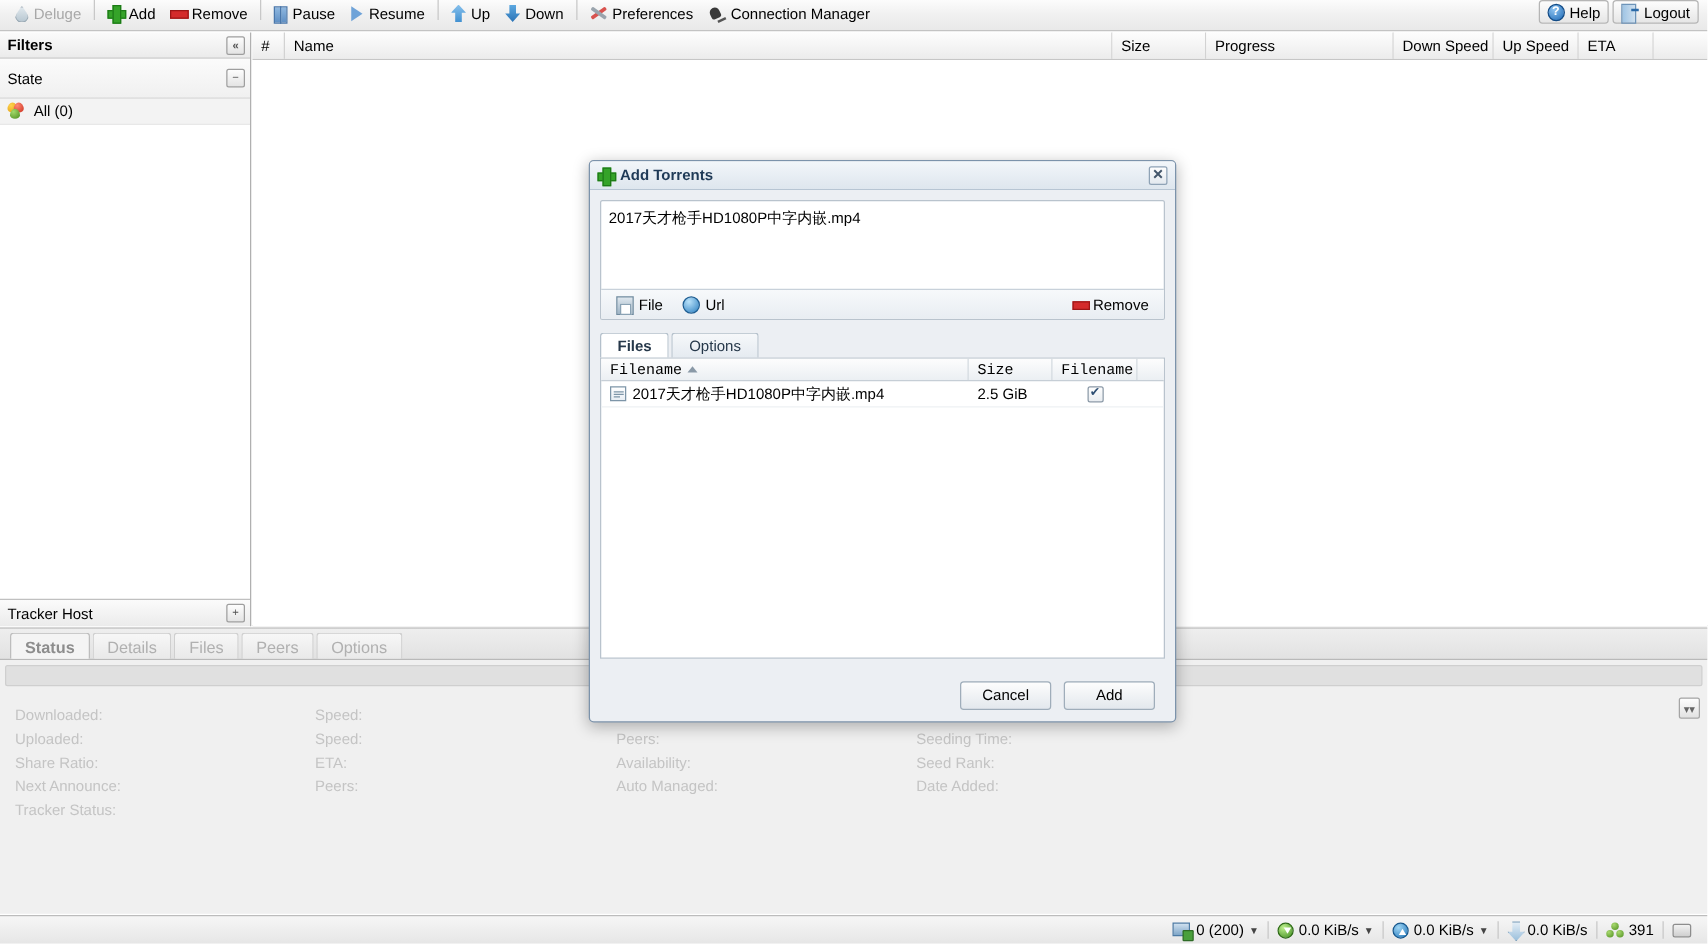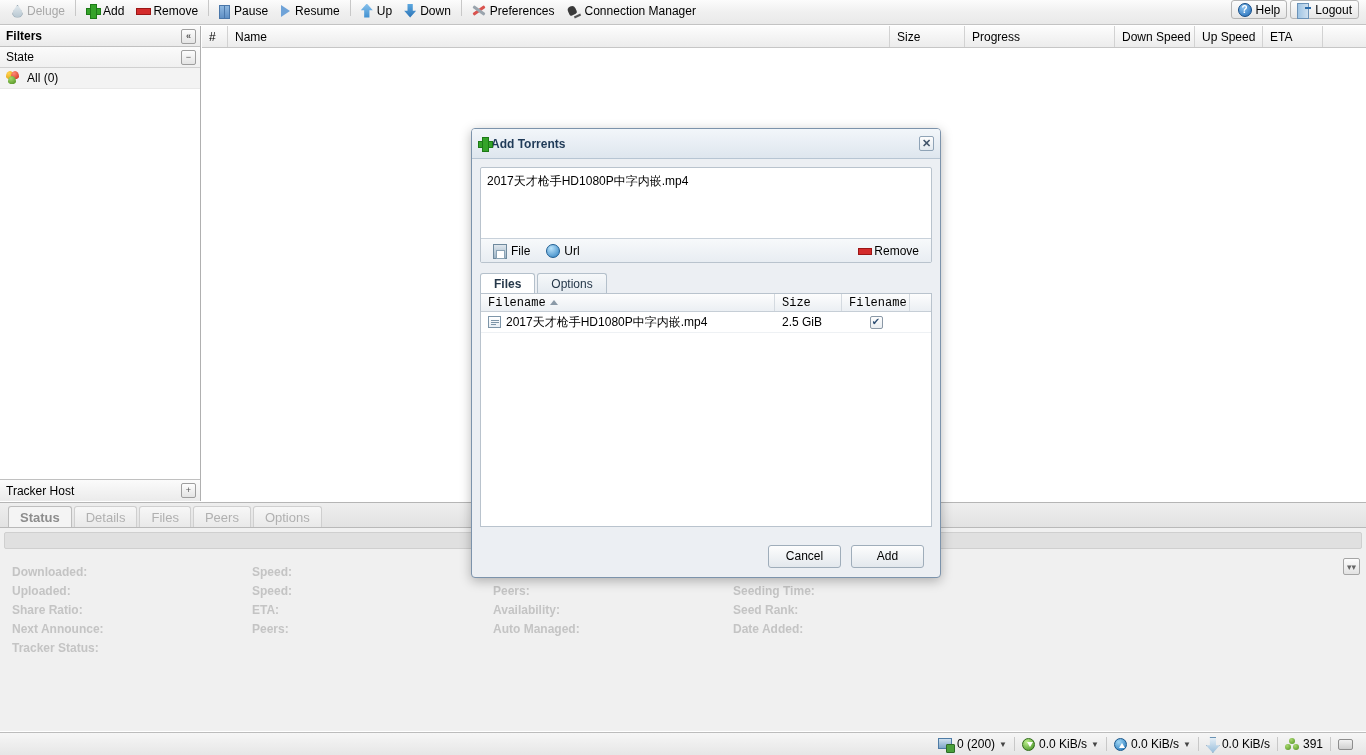--- a/index.html
+++ b/index.html
@@ -126,21 +126,21 @@
     background: linear-gradient(to bottom,#fbfbfb,#ebebeb);
     border-bottom: 1px solid #c0c0c0;
   }
   .sq-btn {
     width: 15px; height: 15px; border: 1px solid #9e9e9e; border-radius: 2px;
     background: linear-gradient(to bottom,#fdfdfd,#e4e4e4);
     display:flex; align-items:center; justify-content:center;
     font-size: 9px; line-height:1; color:#555; cursor:pointer;
   }
   .sb-group {
-    height: 21px; display:flex; align-items:center; justify-content:space-between;
+    height: 32px; display:flex; align-items:center; justify-content:space-between;
     padding: 0 4px 0 6px; font-size:12px;
     background: linear-gradient(to bottom,#fbfbfb,#f0f0f0);
     border-bottom: 1px solid #d0d0d0;
   }
   .sb-row {
     height: 21px; display:flex; align-items:center; gap:6px; padding-left:6px;
     background:#f3f3f3; font-size:12px; cursor:pointer;
     border-bottom:1px solid #e8e8e8;
   }
   .ico-all { width:15px;height:14px; position:relative; }
@@ -192,21 +192,21 @@
     color:#8d8d8d; font-weight:bold; background:#f4f4f4; border-color:#bdbdbd;
   }
   .det-bar {
     margin:4px 4px 0 4px; height:17px; background:#e0e0e0;
     border:1px solid #cfcfcf; border-radius:2px;
   }
   .det-body {
     position:relative; padding:14px 0 0 0; font-size:12px; color:#c4c4c4;
   }
   .det-col { position:absolute; top:14px; }
-  .det-line { height:19px; line-height:19px; white-space:nowrap;font-weight:bold; }
+  .det-line { height:19px; line-height:19px; white-space:nowrap; }
   .collapse-btn {
     position:absolute; right:6px; top:9px;
     width:17px; height:17px; border:1px solid #a5a5a5; border-radius:2px;
     background:linear-gradient(to bottom,#fdfdfd,#e2e2e2);
     display:flex; align-items:center; justify-content:center;
     font-size:9px; color:#666; cursor:pointer;
   }
 
   
   .statusbar {
@@ -252,21 +252,21 @@
 
   
   .overlay{ position:absolute; inset:0; }
   .dialog{
     position:absolute; left:471px; top:128px; width:470px; height:450px;
     background:#eceff3; border:1px solid #7c93ab; border-radius:4px;
     box-shadow:0 3px 12px rgba(0,0,0,.28);
     display:flex; flex-direction:column;
   }
   .dlg-title{
-    height:30px; display:flex; align-items:center; padding:0 6px;
+    height:23px; display:flex; align-items:center; gap:5px; padding:0 6px;
     background:linear-gradient(to bottom,#f2f6fa,#dee6ee);
     border-bottom:1px solid #b7c5d3; border-radius:3px 3px 0 0;
     font-weight:bold; font-size:12px; color:#1f3a57; cursor:move;
   }
   .dlg-close{
     margin-left:auto; width:15px;height:15px; border:1px solid #8fa3b6; border-radius:2px;
     background:linear-gradient(to bottom,#fdfdfd,#e3e9ef);
     display:flex;align-items:center;justify-content:center;
     font-size:11px; line-height:1; color:#43566b; cursor:pointer;
   }

